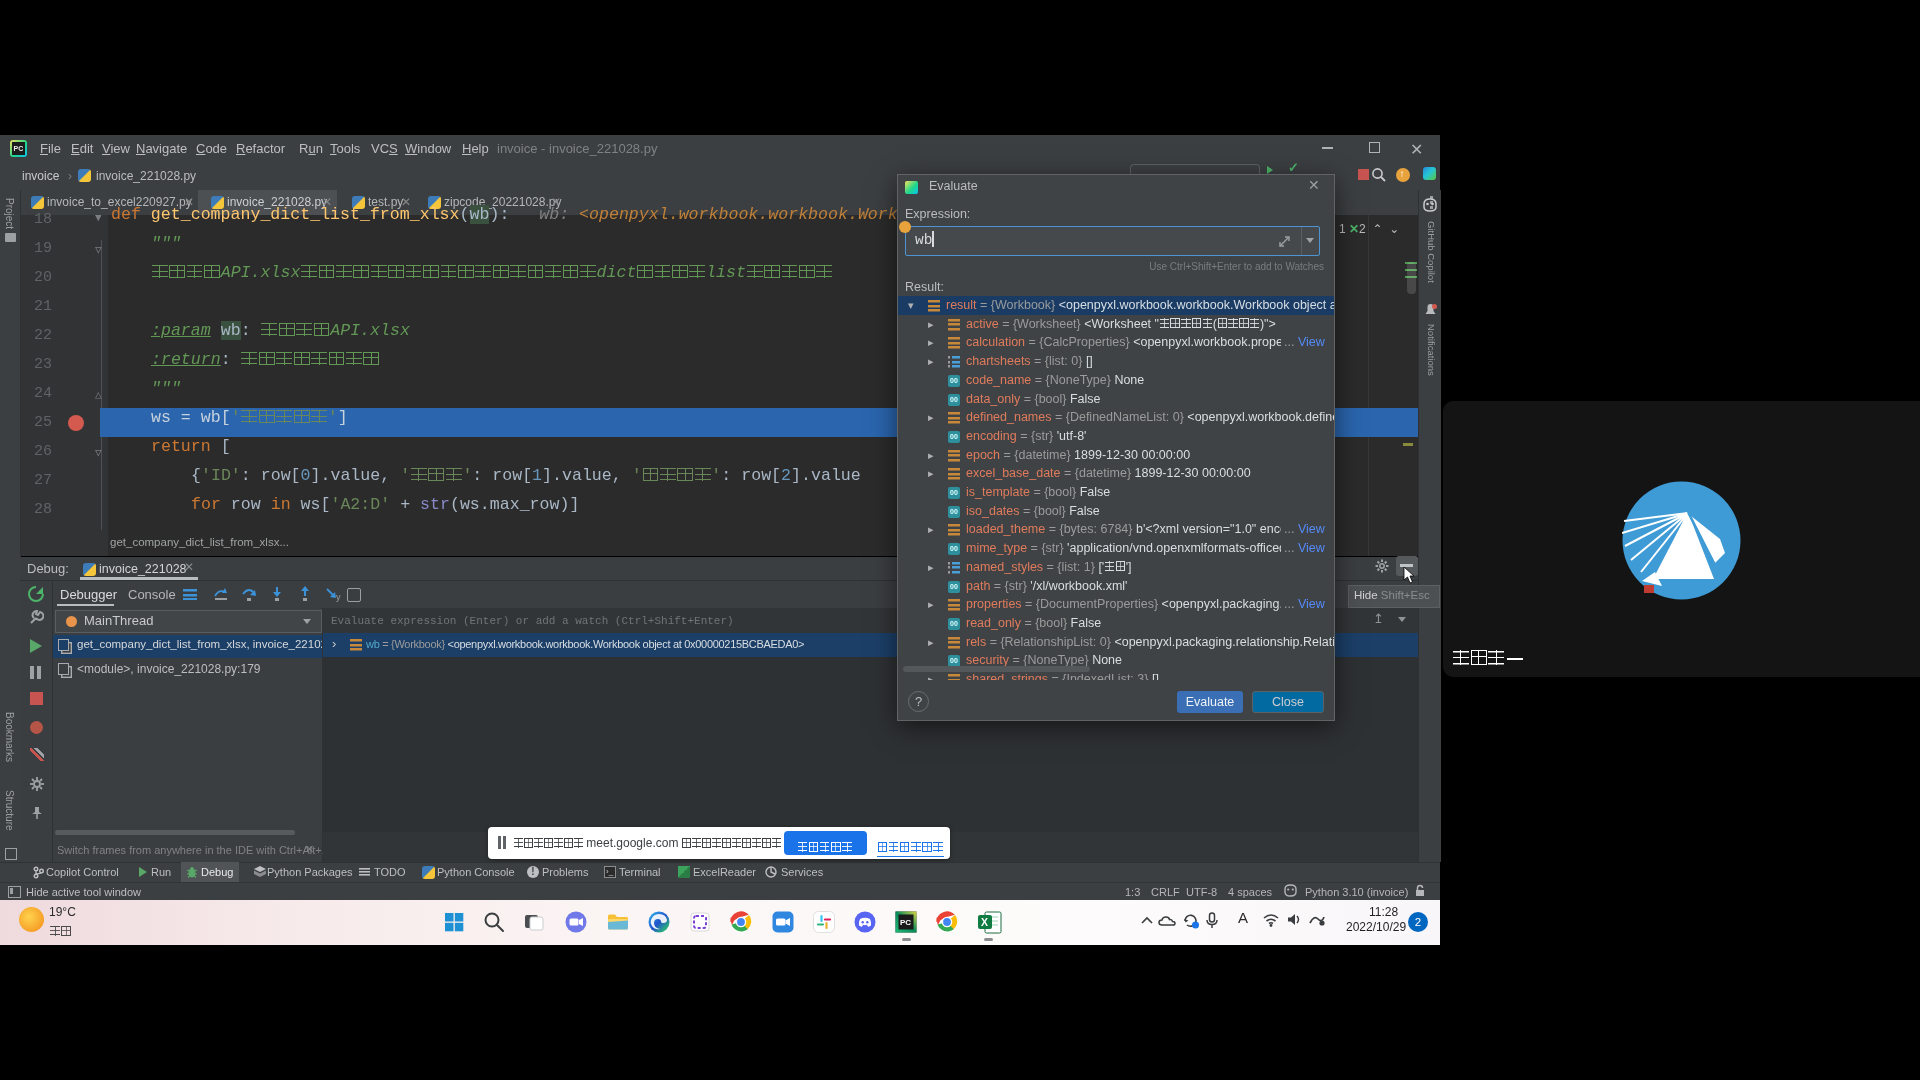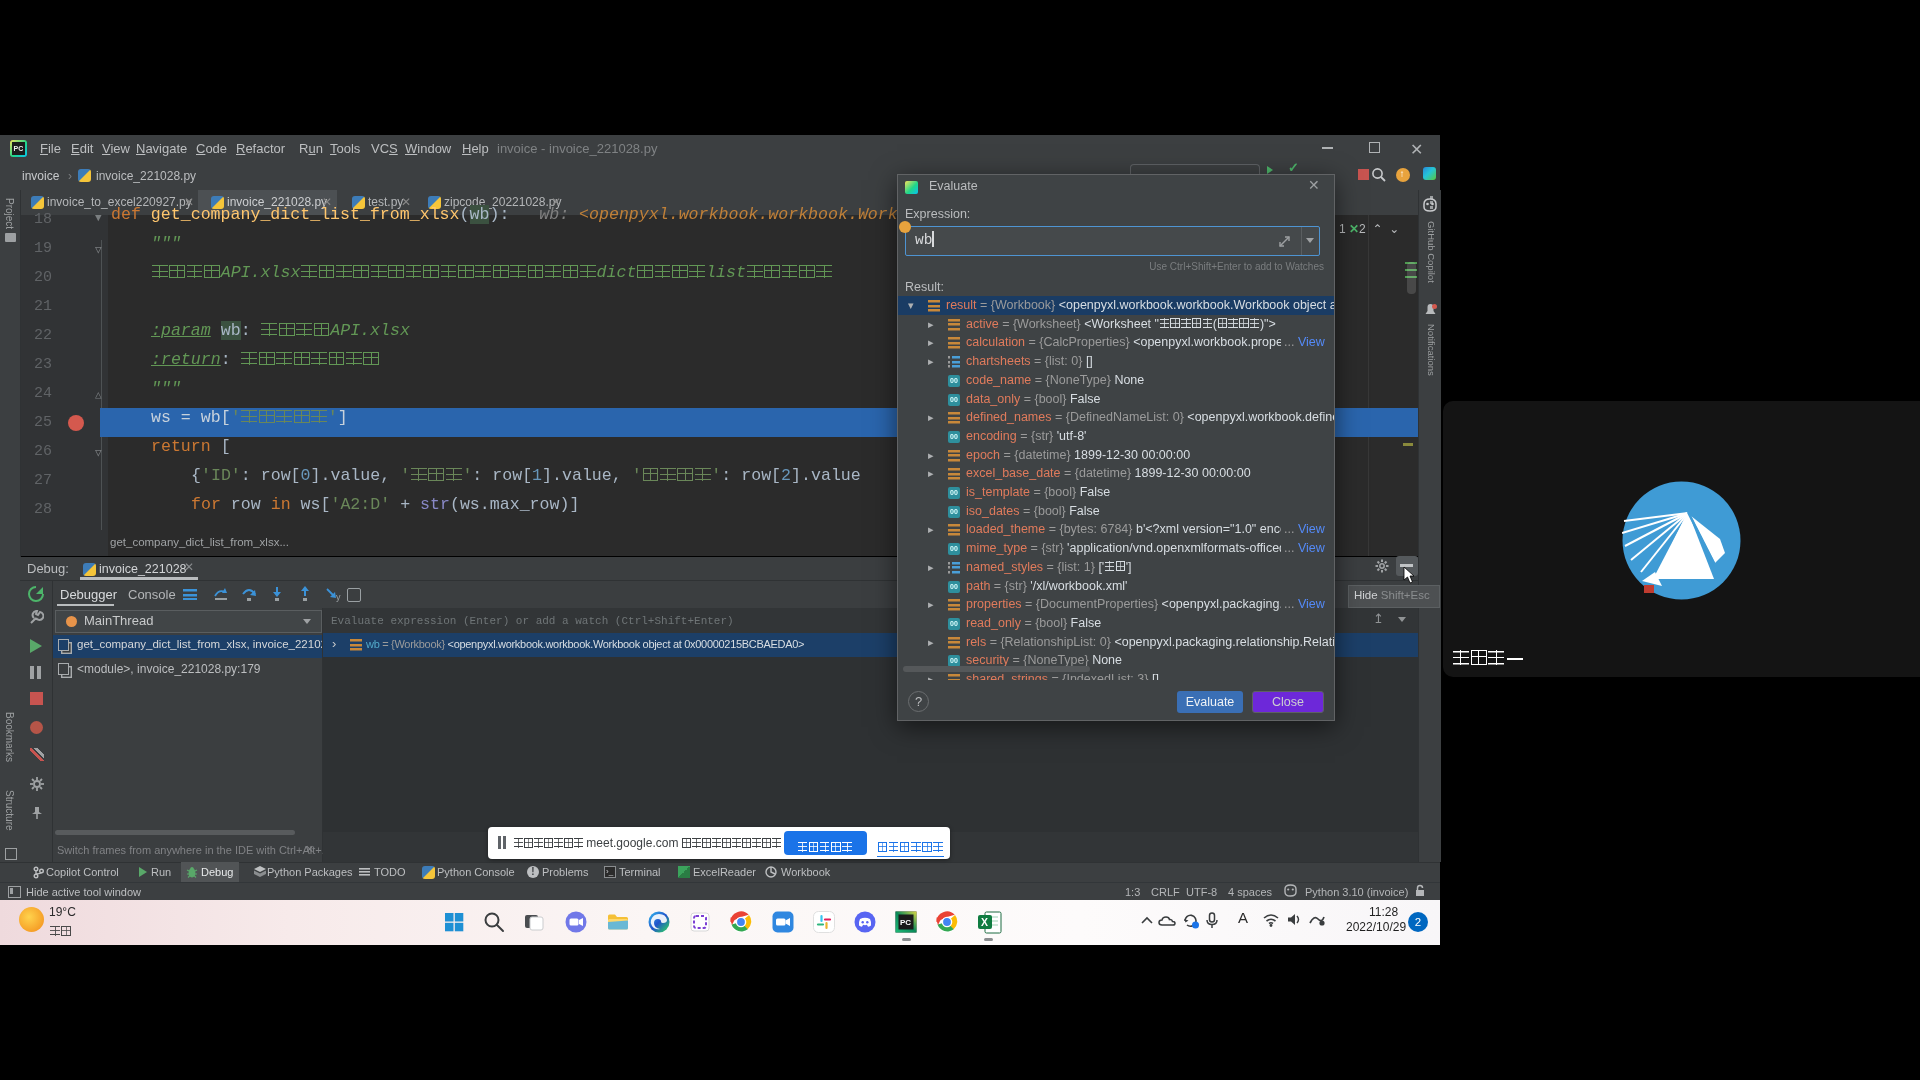--- a/index.html
+++ b/index.html
@@ -326,21 +326,21 @@
 <div style="position:absolute;left:527px;top:4px;width:12px;height:12px;border-radius:50%;background:#bdbfc1;color:#3c3f41;font-weight:bold;text-align:center;line-height:12px;font-size:10px">!</div>
 <span style="position:absolute;left:542px">Problems</span>
 <div style="position:absolute;left:604px;top:4px;width:12px;height:12px;background:#2b2b2b;border:1px solid #8a8d8f;box-sizing:border-box;color:#d0d2d4;font-size:8px;line-height:10px;padding-left:1px">›_</div>
 <span style="position:absolute;left:619px">Terminal</span>
 <div style="position:absolute;left:678px;top:4px;width:12px;height:12px;background:linear-gradient(135deg,#3ba35c 50%,#2a7d44 50%)"></div>
 <span style="position:absolute;left:693px">ExcelReader</span>
 <svg style="position:absolute;left:765px;top:4px" width="12" height="12" viewBox="0 0 12 12">
       <circle cx="6" cy="6" r="5" fill="none" stroke="#bdbfc1" stroke-width="1.4"></circle>
       <path d="M6 1 L6 6 L10 8" fill="none" stroke="#bdbfc1" stroke-width="1.4"></path>
     </svg>
-<span style="position:absolute;left:781px">Workbook</span>
+<span style="position:absolute;left:781px">Services</span>
 </div>
 
 <div class="a" style="left:8px;top:886px;width:11px;height:10px;border:1.4px solid #9da0a2"></div>
 <div class="a" style="left:10px;top:888px;width:3px;height:6px;background:#9da0a2"></div>
 <div class="a s" style="left:26px;top:886px;font-size:11px;color:#bdbfc1">Hide active tool window</div>
 <div class="a s" style="left:0px;top:886px;width:1440px;font-size:11px;color:#b4b6b8">
 <span style="position:absolute;left:1125px">1:3</span>
 <span style="position:absolute;left:1151px">CRLF</span>
 <span style="position:absolute;left:1186px">UTF-8</span>
 <span style="position:absolute;left:1228px">4 spaces</span>
@@ -404,21 +404,21 @@
     <div class="tr" style="left:0px;top:299.2px;width:436px"><span style="position:absolute;left:30px;color:#aeb0b2;font-size:11px;top:0px">▸</span><span class="ic-ob" style="position:absolute;left:50px;top:4px"></span><span style="position:absolute;left:68px"><span class="vn">properties</span><span class="vt"> = {DocumentProperties} </span><span class="vl">&lt;openpyxl.packaging.core.Doc</span></span><span style="position:absolute;left:383px;width:53px;background:#3f4345;padding:0 0 0 3px"><span class="vt">... </span><span class="vw">View</span></span></div>
     <div class="tr" style="left:0px;top:317.9px;width:436px"><span style="position:absolute;left:30px;color:#aeb0b2;font-size:11px;top:0px"></span><span class="ic-pr" style="position:absolute;left:50px;top:4px">00</span><span style="position:absolute;left:68px"><span class="vn">read_only</span><span class="vt"> = {bool} </span><span class="vl">False</span></span></div>
     <div class="tr" style="left:0px;top:336.59999999999997px;width:436px"><span style="position:absolute;left:30px;color:#aeb0b2;font-size:11px;top:0px">▸</span><span class="ic-ob" style="position:absolute;left:50px;top:4px"></span><span style="position:absolute;left:68px"><span class="vn">rels</span><span class="vt"> = {RelationshipList: 0} </span><span class="vl">&lt;openpyxl.packaging.relationship.Relationship</span></span></div>
     <div class="tr" style="left:0px;top:355.3px;width:436px"><span style="position:absolute;left:30px;color:#aeb0b2;font-size:11px;top:0px"></span><span class="ic-pr" style="position:absolute;left:50px;top:4px">00</span><span style="position:absolute;left:68px"><span class="vn">security</span><span class="vt"> = {NoneType} </span><span class="vl">None</span></span></div>
     <div class="tr" style="left:0px;top:374px;width:436px"><span style="position:absolute;left:30px;color:#aeb0b2;font-size:11px;top:0px">▸</span><span class="ic-ob" style="position:absolute;left:50px;top:4px"></span><span style="position:absolute;left:68px"><span class="vn">shared_strings</span><span class="vt"> = {IndexedList: 3} </span><span class="vl">[]</span></span></div>
   </div>
 
 <div class="a" style="left:903px;top:666px;width:187px;height:6px;border-radius:3px;background:#55585a"></div>
 <div class="a" style="left:908px;top:691px;width:21px;height:21px;border-radius:50%;border:1.5px solid #6a6d6f;box-sizing:border-box;color:#bbbdbf;text-align:center;font-size:13px;line-height:19px">?</div>
 <div class="a s" style="left:1177px;top:691px;width:66px;height:22px;background:#3a6fb5;border-radius:3px;color:#eef2f5;font-size:12.5px;text-align:center;line-height:22px">Evaluate</div>
-<div class="a s" style="left:1252px;top:691px;width:72px;height:22px;background:#6d28d9;border:1px solid #5e6164;box-sizing:border-box;border-radius:3px;color:#ccced0;font-size:12.5px;text-align:center;line-height:21px">Close</div>
+<div class="a s" style="left:1252px;top:691px;width:72px;height:22px;background:#0369a1;border:1px solid #5e6164;box-sizing:border-box;border-radius:3px;color:#ccced0;font-size:12.5px;text-align:center;line-height:21px">Close</div>
 
 <div id="tb">
     <div class="a" style="left:19px;top:907px;width:25px;height:25px;border-radius:50%;background:radial-gradient(circle at 40% 40%,#ffd34d,#f28a18)"></div>
     <div class="a s" style="left:49px;top:905px;font-size:12px;color:#2a2a2a">19°C</div>
     <div class="a" style="left:49px;top:921px;color:#4a4a4a"><i class="k" style="width:10px;height:10px"></i><i class="k2" style="width:10px;height:10px"></i></div>
     <div class="a" style="left:442px;top:910px;width:24px;height:24px"><svg width="24" height="24">
         <g fill="#1e90d4">
           <rect x="3" y="3" width="8.5" height="8.5"></rect>
           <rect x="12.8" y="3" width="8.5" height="8.5"></rect>
           <rect x="3" y="12.8" width="8.5" height="8.5"></rect>

